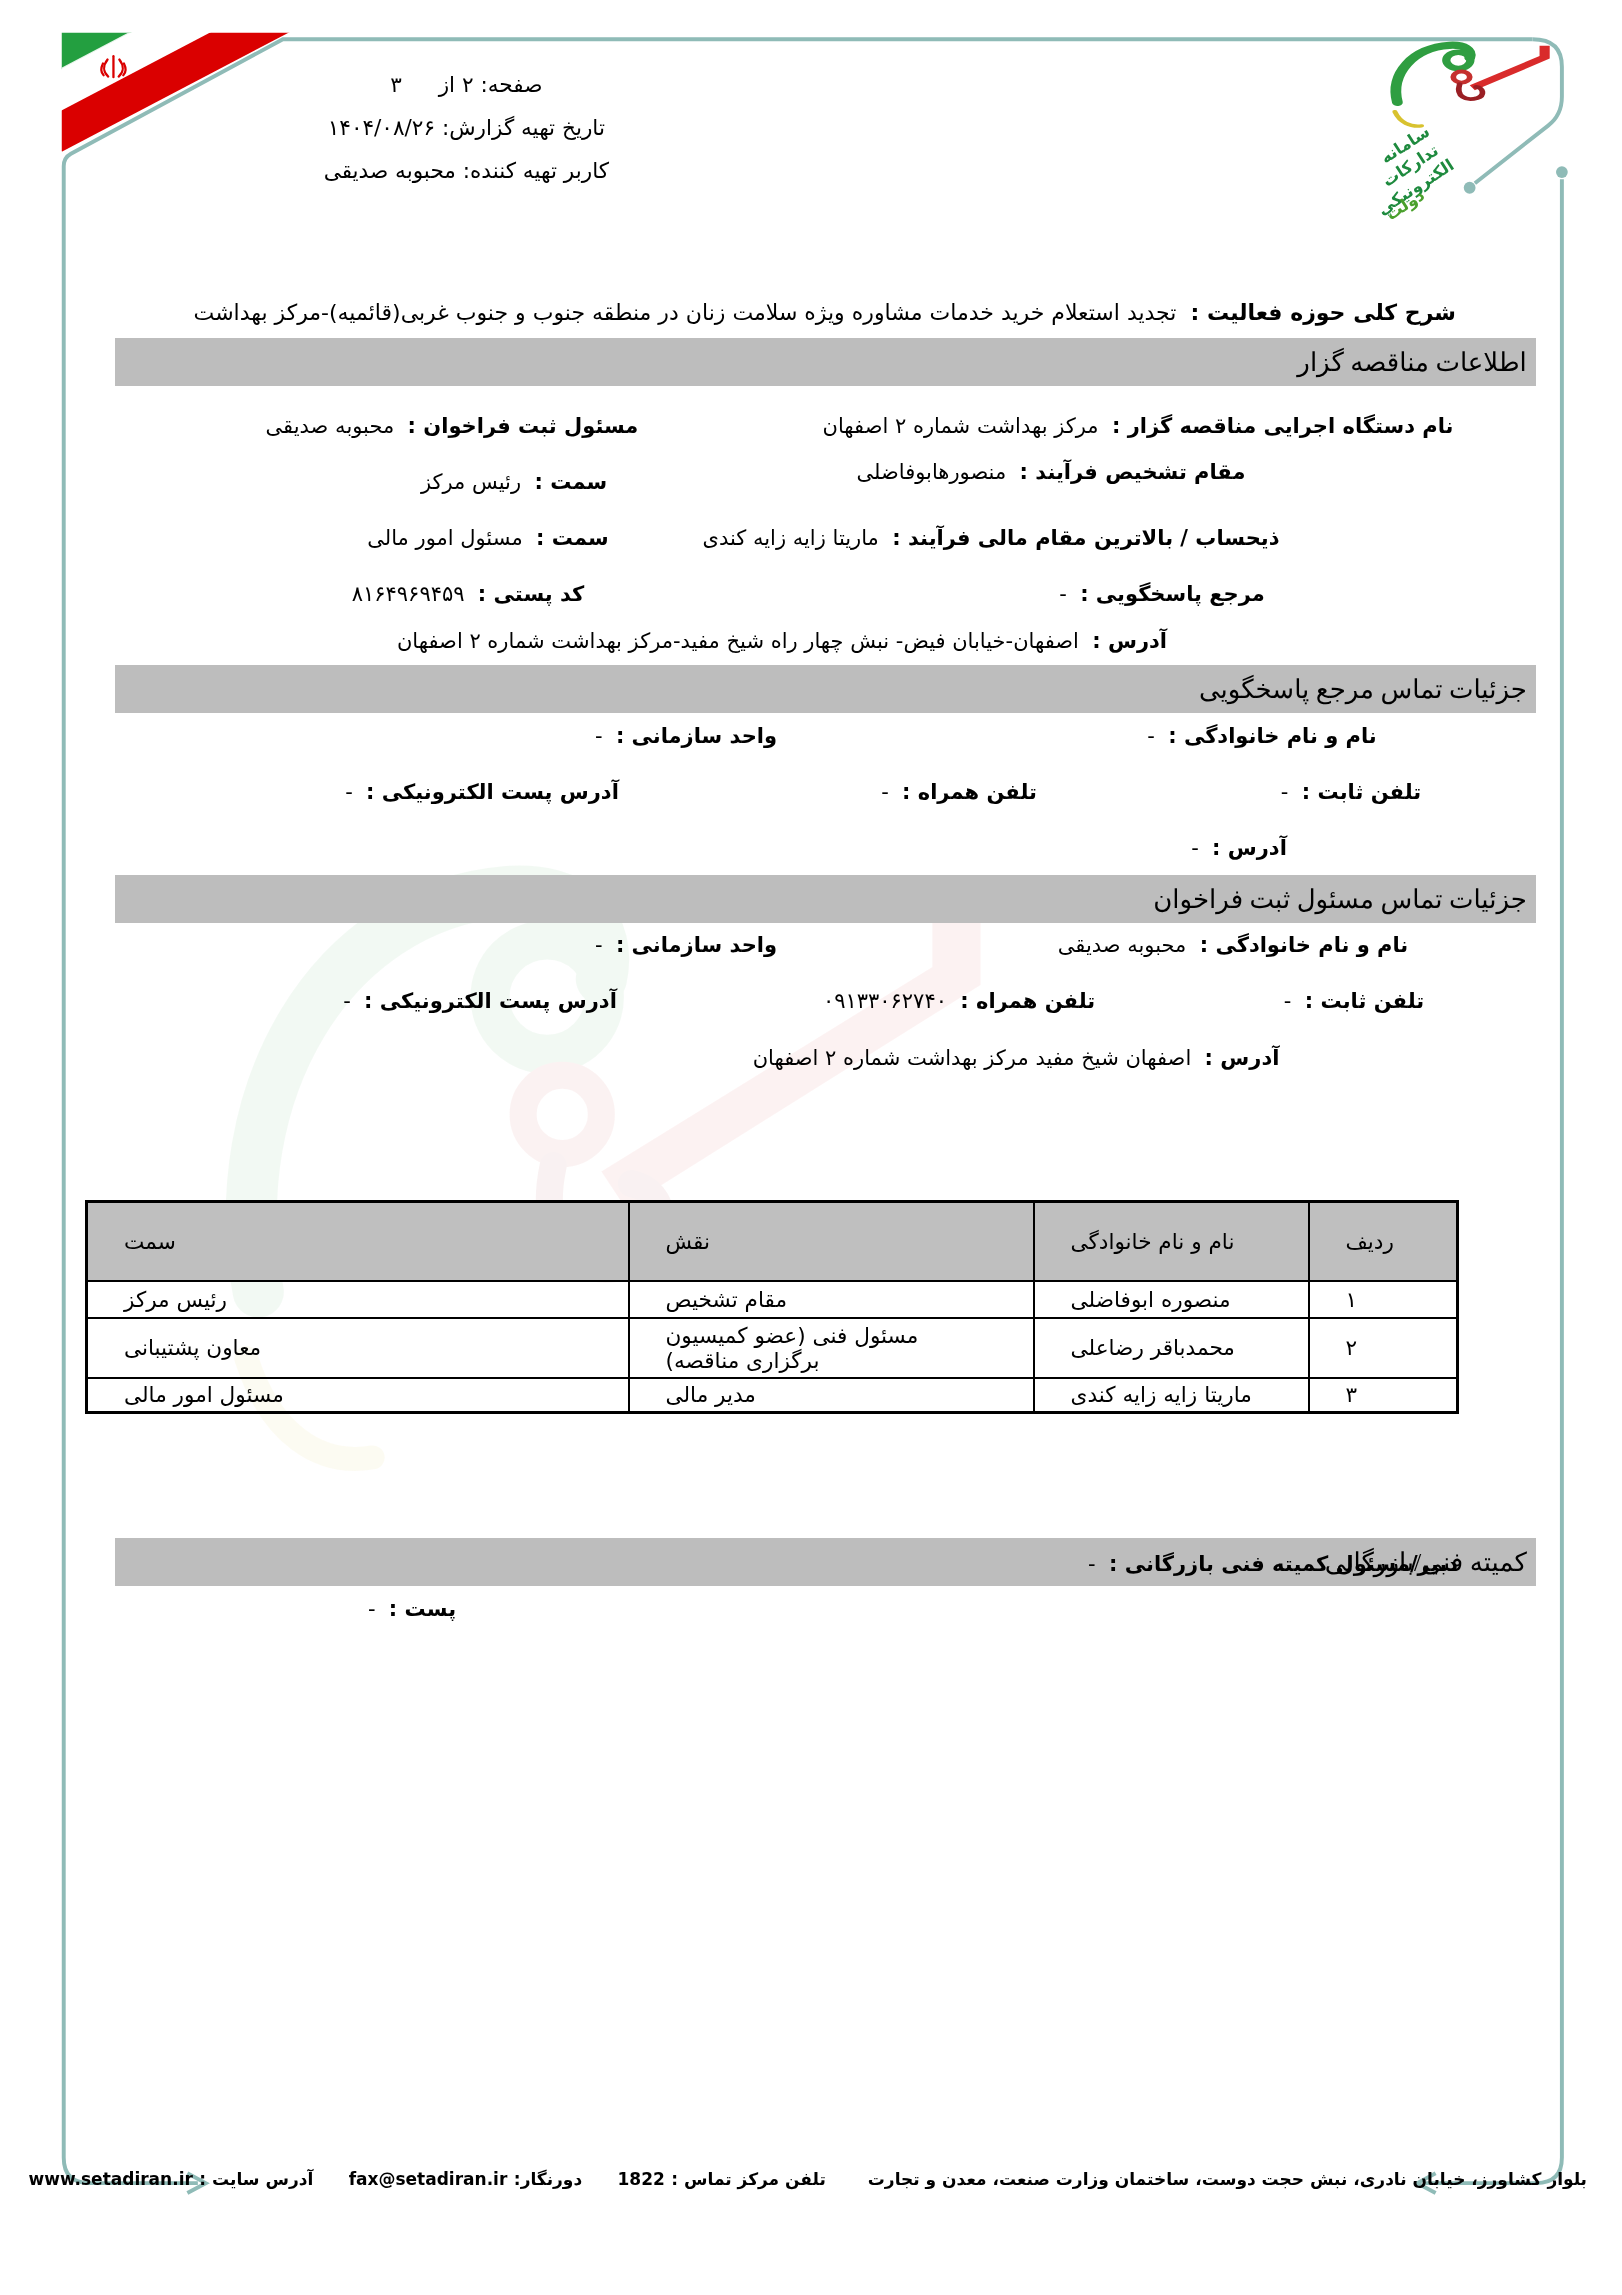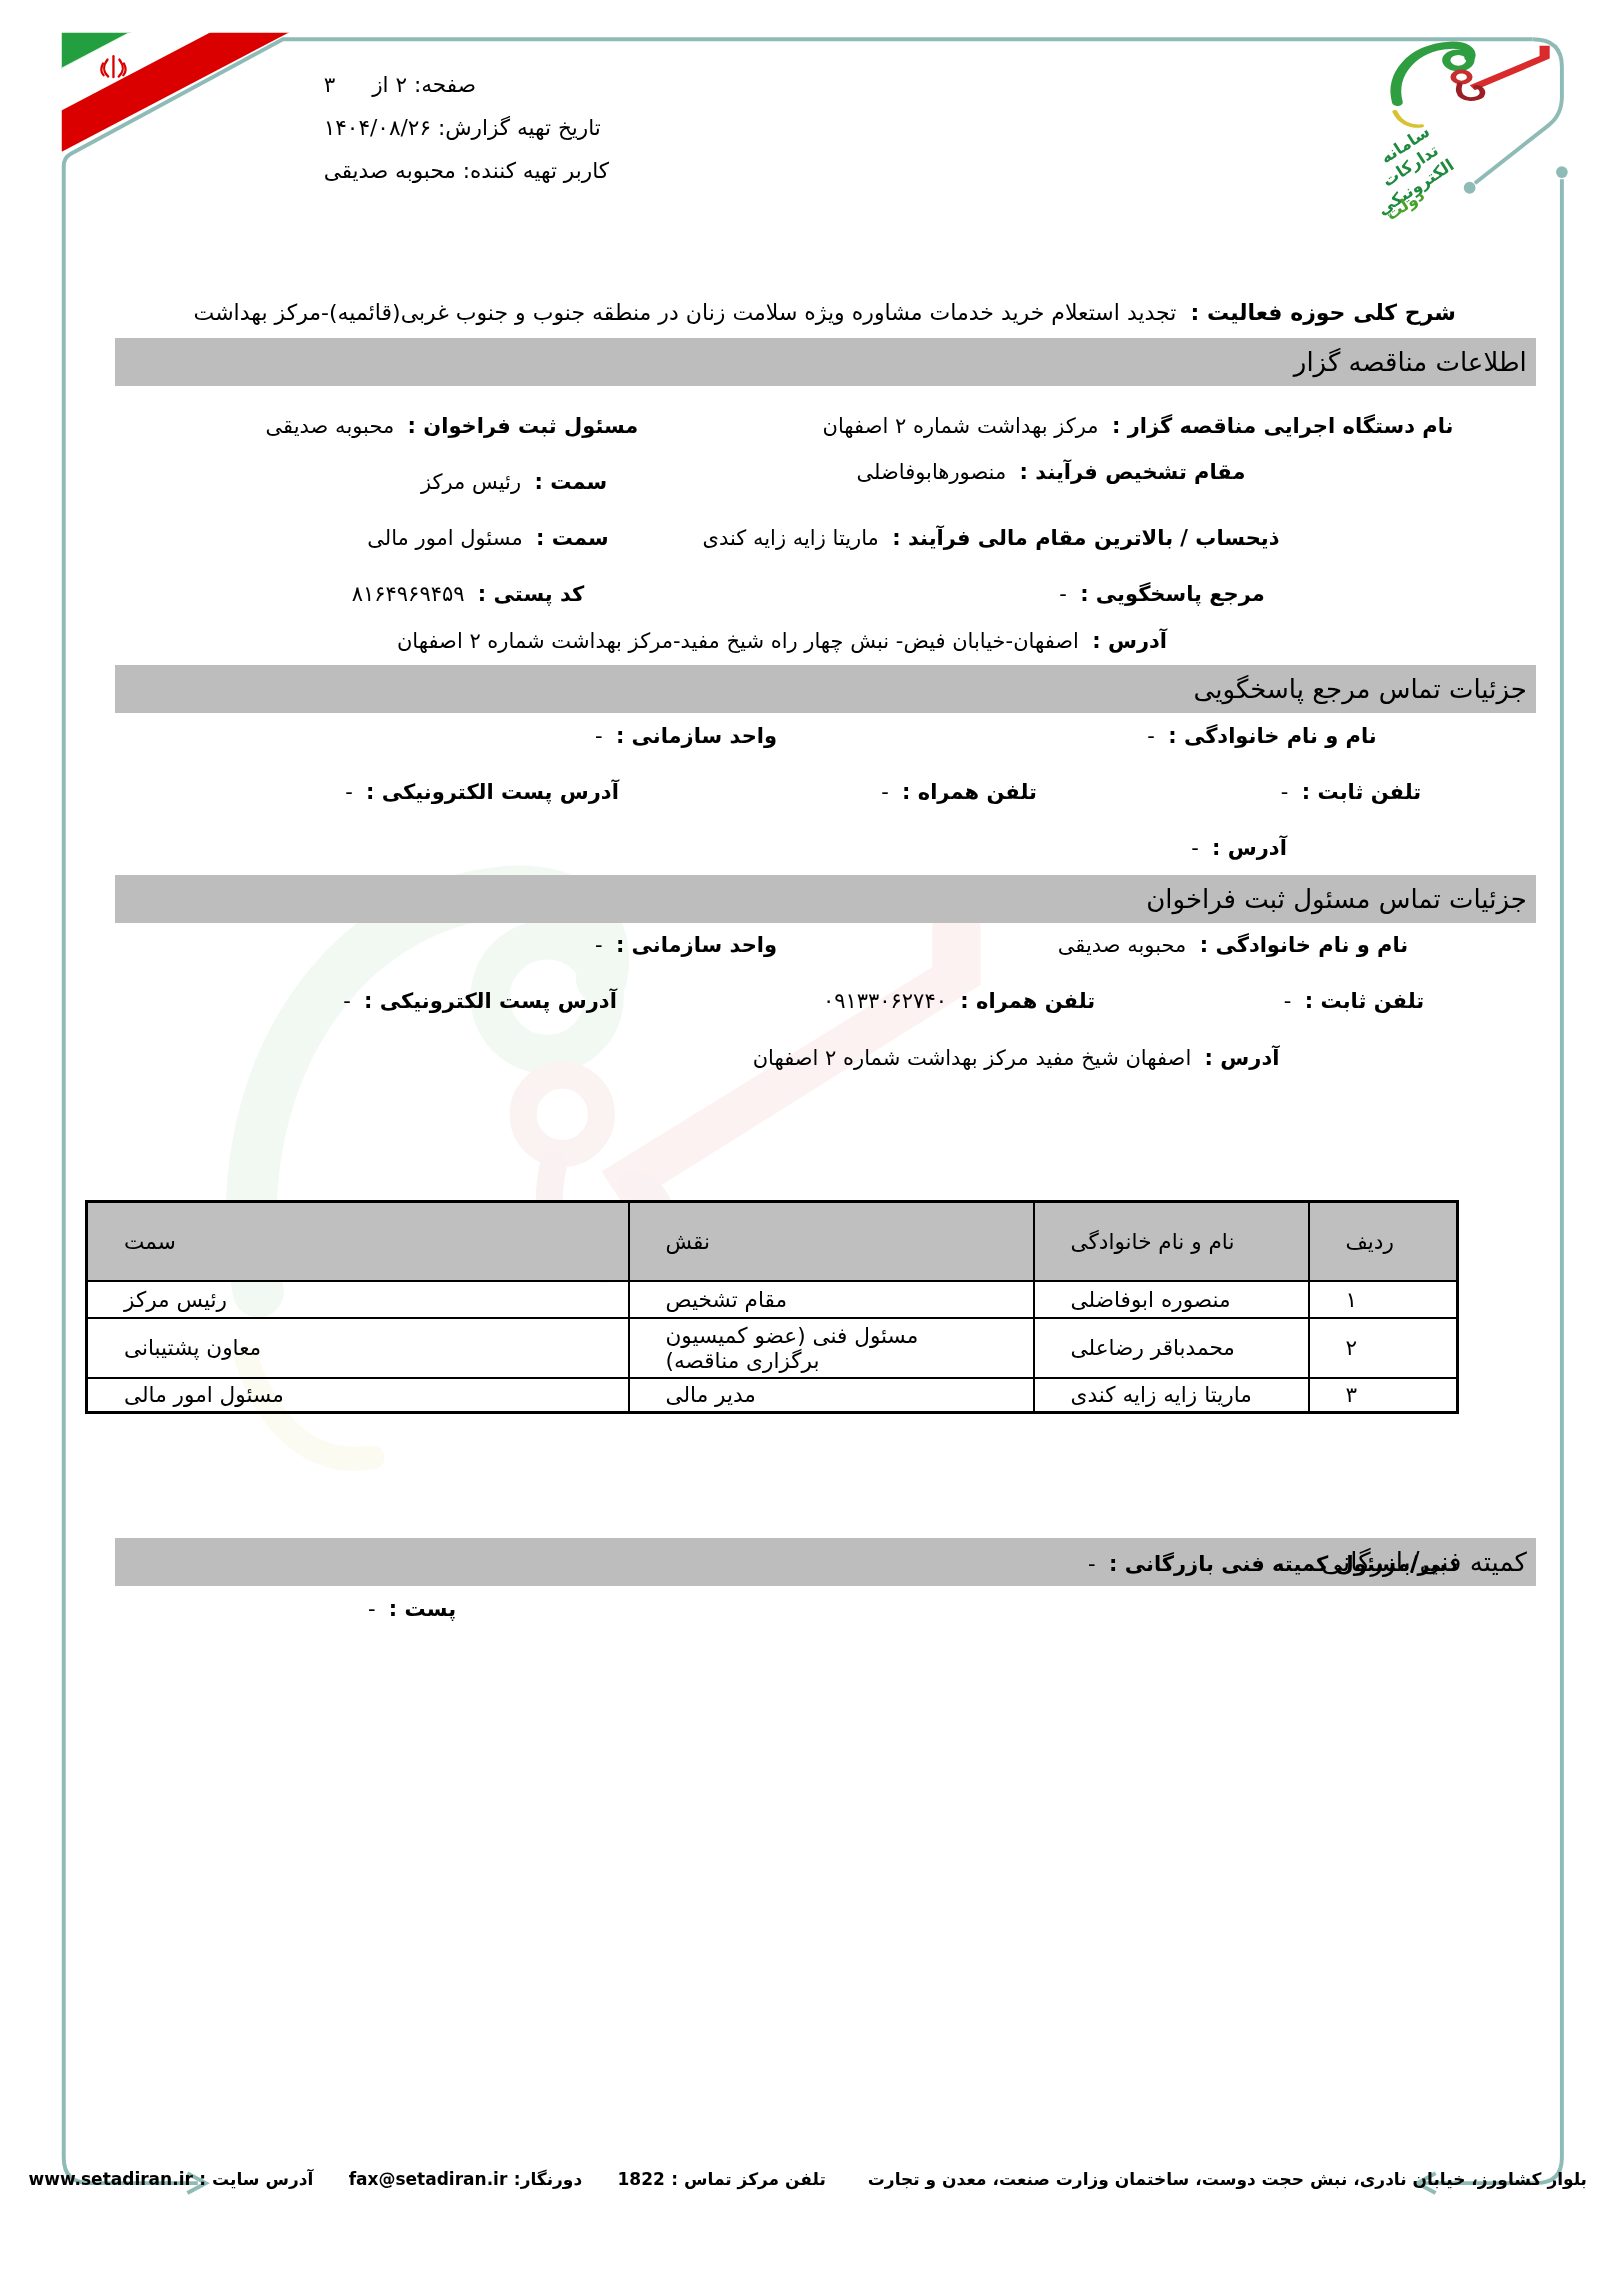--- a/index.html
+++ b/index.html
@@ -7,32 +7,32 @@
     position:relative;
     width:1623px;height:2295px;
     background:#ffffff;
     overflow:hidden;
     font-family:"DejaVu Sans",sans-serif;
     color:#000;
   }
   svg.deco{position:absolute;left:0;top:0;pointer-events:none;}
   .hdrblock{
     position:absolute;top:63px;right:1014px;
-    direction:rtl;text-align:left;
+    direction:rtl;text-align:center;
     font-size:21.6px;line-height:43px;white-space:nowrap;
   }
   .hdrblock .gap{display:inline-block;width:30px;}
   .activity{
     position:absolute;top:300px;right:167px;
     direction:rtl;white-space:nowrap;font-size:22px;
   }
   .bar{
     position:absolute;left:115px;width:1421px;height:48px;
     background:#bdbdbd;direction:rtl;
-    display:flex;align-items:center;
+    display:flex;align-items:center;font-family:Liberation Serif, serif;
   }
   .bar > span{padding-right:9.2px;font-size:26px;}
   .field{
     position:absolute;transform:translateX(-50%);
     white-space:nowrap;direction:rtl;font-size:21px;
   }
   .field b{font-weight:bold;}
   table.commission{
     position:absolute;left:85px;top:1200px;width:1371px;
     border-collapse:collapse;table-layout:fixed;

